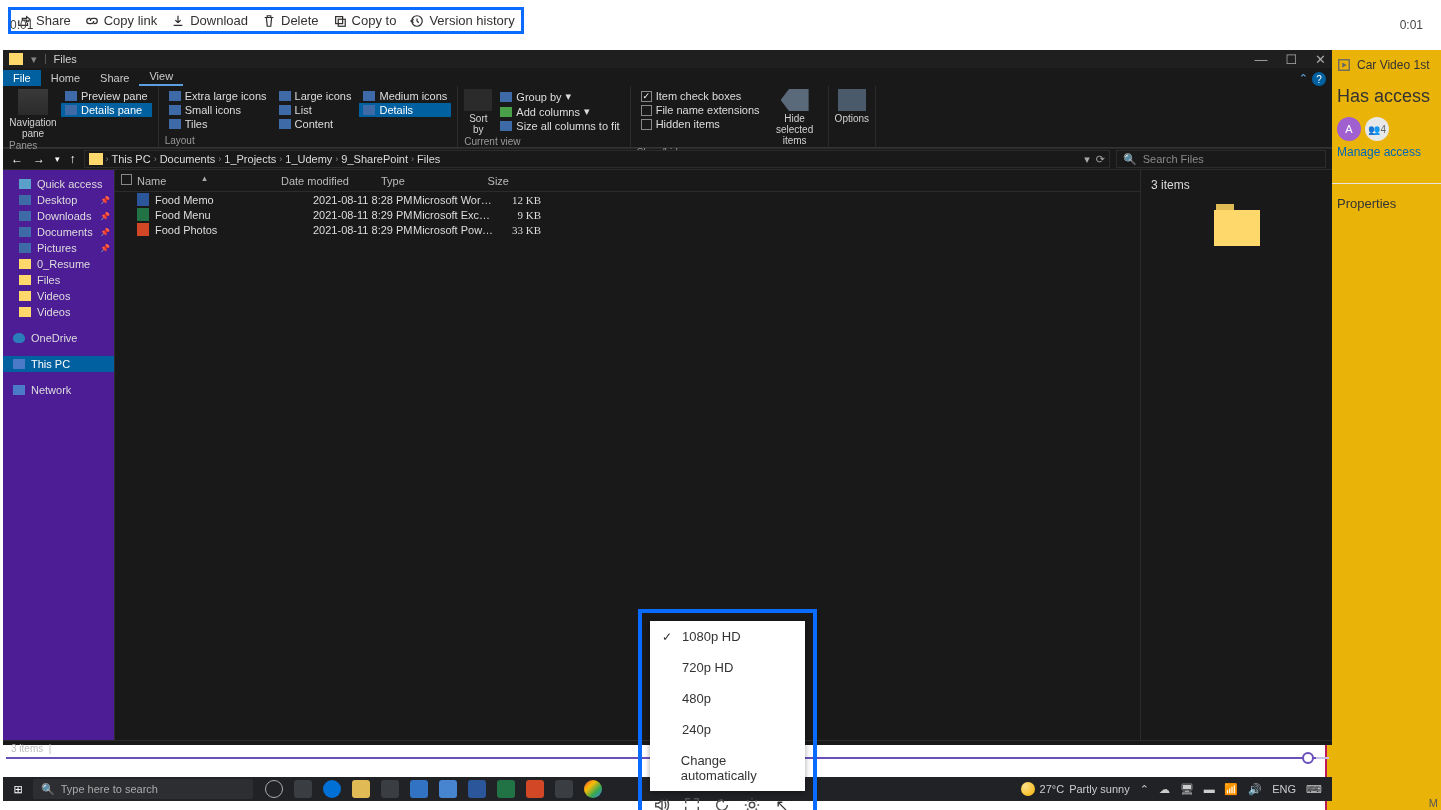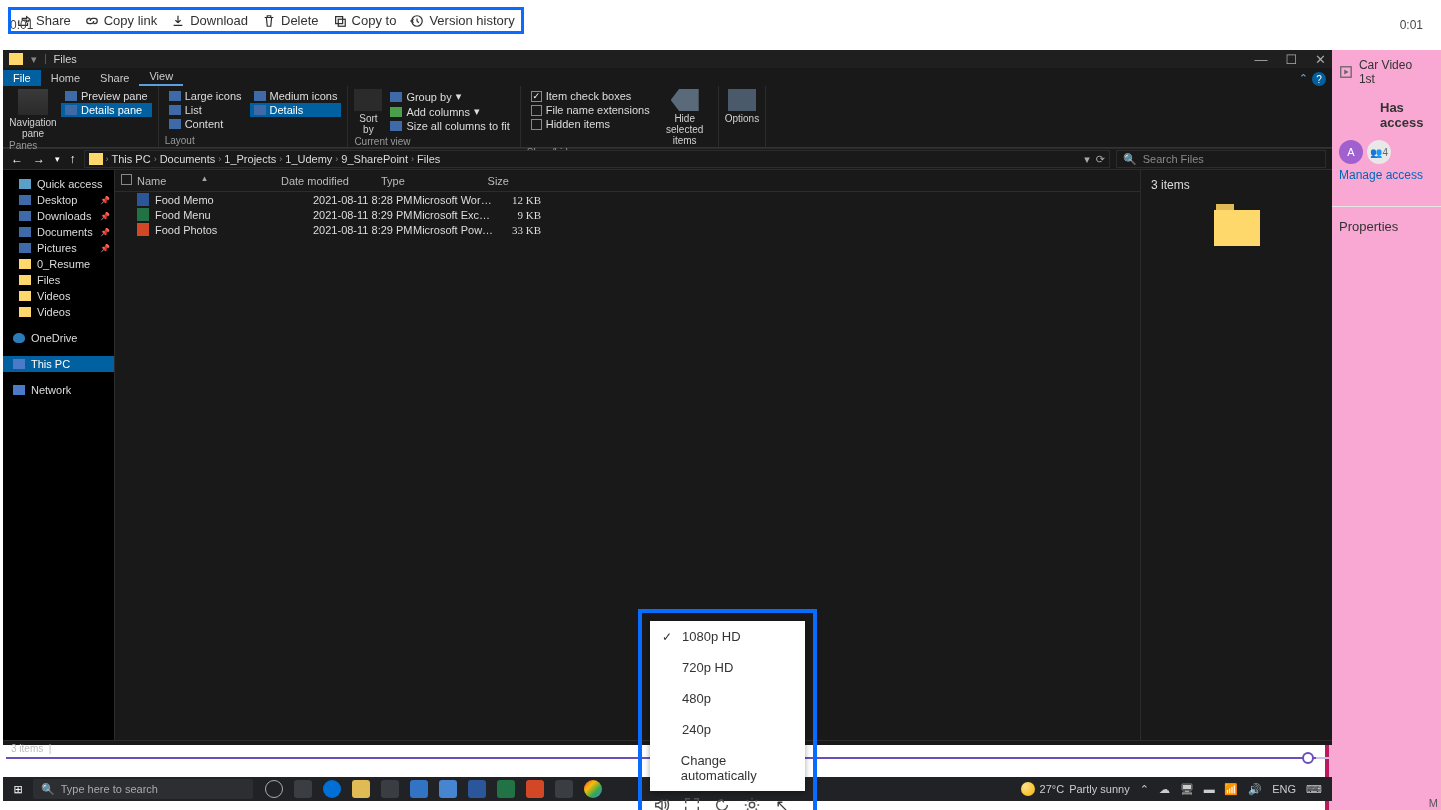--- a/index.html
+++ b/index.html
@@ -41,21 +41,21 @@
 .nav-row { background: #191919; height: 22px; display: flex; align-items: center; gap: 6px; padding: 0 6px; border-top: 1px solid #2c2c2c; border-bottom: 1px solid #2c2c2c; }
 .nav-arrow { color: #fff; font-size: 12px; cursor: pointer; padding: 0 2px; }
 .crumb-bar { flex: 1; background: #191919; border: 1px solid #2c2c2c; height: 18px; display: flex; align-items: center; padding: 0 4px; gap: 3px; font-size: 11px; }
 .crumb-bar .folder-ico-sm { width: 14px; height: 12px; background: #ffd86b; }
 .crumb { color: #ddd; }
 .crumb-sep { color: #888; font-size: 9px; }
 .crumb-end { margin-left: auto; display: flex; gap: 6px; color: #aaa; }
 .search-box { width: 210px; height: 18px; border: 1px solid #2c2c2c; background: #191919; display: flex; align-items: center; padding: 0 6px; color: #8a8a8a; gap: 6px; font-size: 11px; }
 
 .fe-body { display: flex; height: 570px; }
-.side-nav { width: 112px; background: #000000; border-right: 1px solid #2c2c2c; padding-top: 6px; }
+.side-nav { width: 112px; background: #4c1d95; border-right: 1px solid #2c2c2c; padding-top: 6px; }
 .sn-item { display: flex; align-items: center; gap: 6px; padding: 2px 6px 2px 16px; color: #ddd; font-size: 11px; cursor: pointer; position: relative; }
 .sn-item.sel { background: #0060a0; color: #fff; }
 .sn-item .pin { position: absolute; right: 4px; color: #888; font-size: 8px; }
 .sn-ico { width: 12px; height: 10px; background: #3f6aa8; }
 .sn-ico.star { background: #5aa0c8; }
 .sn-ico.cloud { background: #2a7db8; border-radius: 50% 50% 40% 40%; }
 .sn-sep { height: 10px; }
 
 .file-area { flex: 1; position: relative; }
 .file-headers { display: flex; border-bottom: 1px solid #2c2c2c; padding: 4px 0 4px 6px; color: #bbb; font-size: 11px; align-items: center; }
@@ -110,24 +110,24 @@
 .t-ico.a4 { background: #217346; }
 .t-ico.a5 { background: #d24726; }
 .t-ico.plain { background: #3a3d41; }
 .sys-tray { margin-left: auto; display: flex; align-items: center; gap: 10px; padding-right: 10px; color: #ccc; }
 .weather { display: flex; align-items: center; gap: 5px; }
 .w-ico { width: 14px; height: 14px; border-radius: 50%; background: radial-gradient(circle at 30% 30%, #ffe08a, #f4b400); }
 .vc-btn { width: 20px; height: 20px; display: flex; align-items: center; justify-content: center; color: #505050; cursor: pointer; }
 .vc-btn svg { width: 18px; height: 18px; stroke: #505050; fill: none; stroke-width: 1.6; }
 
 
-.right-panel { position: absolute; right: 0; top: 50px; width: 116px; height: 760px; background: #f9a8d4; border-left: 4px solid #be185d; padding: 8px 10px; font-size: 12px; color: #333; }
+.right-panel { position: absolute; right: 0; top: 50px; width: 116px; height: 760px; background: #eab308; border-left: 2px solid #be185d; padding: 8px 10px; font-size: 12px; color: #333; }
 .rp-title-row { display: flex; align-items: center; gap: 6px; margin-bottom: 14px; }
 .rp-title-row svg { width: 14px; height: 14px; stroke: #666; fill: none; stroke-width: 1.5; }
-.rp-heading { font-weight: 700; font-size: 13px; margin-bottom: 10px; margin-left: 41px; }
+.rp-heading { font-weight: 400; font-size: 18px; margin-bottom: 10px; }
 .rp-avatars { display: flex; gap: 4px; align-items: center; margin-bottom: 4px; }
 .av { width: 24px; height: 24px; border-radius: 50%; background: #a060d0; display: flex; align-items: center; justify-content: center; color: #fff; font-size: 11px; }
 .av2 { background: #e8e8e8; color: #666; font-size: 10px; }
 .rp-link { color: #0067b8; font-size: 12px; cursor: pointer; margin-bottom: 18px; display: inline-block; }
 .rp-sub { font-size: 13px; color: #333; }
 .bottom-m { position: absolute; right: 3px; bottom: 1px; font-size: 11px; color: #555; }
 </style>
 </head>
 <body>
 
@@ -232,20 +232,34 @@
               <span class="ico-box"></span>
               <span>Details pane</span>
             </div>
         </div>
       </div>
       <div class="g-label">Panes</div>
     </div>
 
     <div class="ribbon-group">
       <div class="rg-body">
+        <div class="rg-col">
+          <div class="rg-item">
+              <span class="ico-box"></span>
+              <span>Extra large icons</span>
+            </div>
+          <div class="rg-item">
+              <span class="ico-box"></span>
+              <span>Small icons</span>
+            </div>
+          <div class="rg-item">
+              <span class="ico-box"></span>
+              <span>Tiles</span>
+            </div>
+        </div>
         <div class="rg-col">
           <div class="rg-item">
               <span class="ico-box"></span>
               <span>Large icons</span>
             </div>
           <div class="rg-item">
               <span class="ico-box"></span>
               <span>List</span>
             </div>
           <div class="rg-item">

